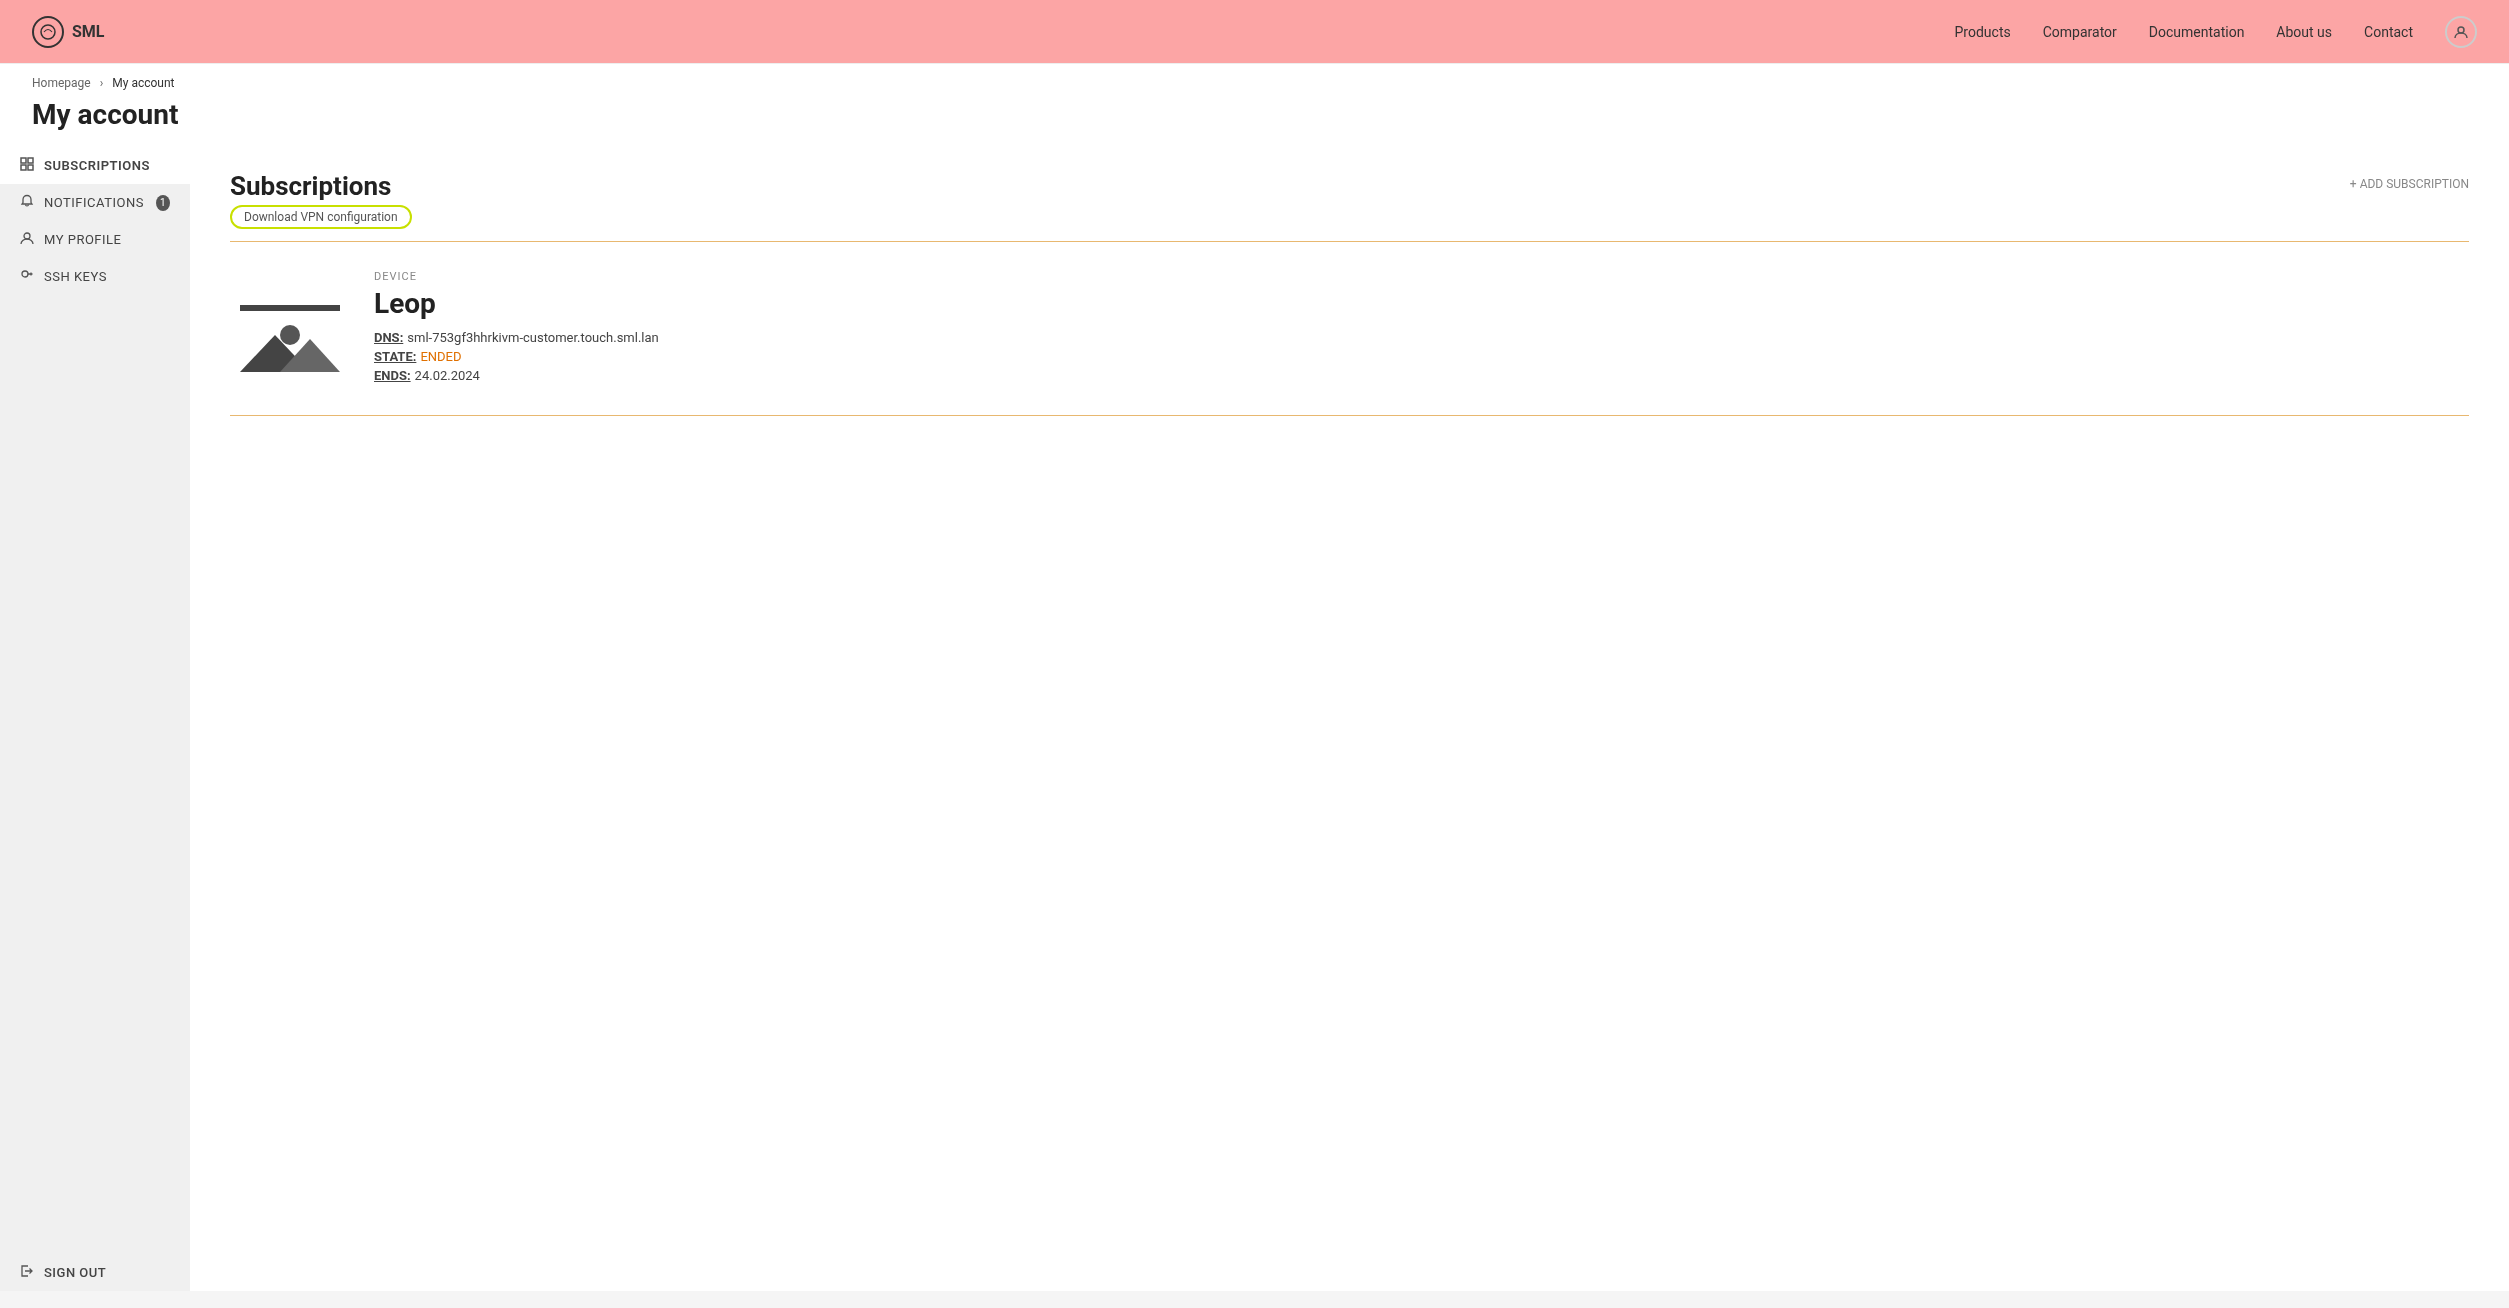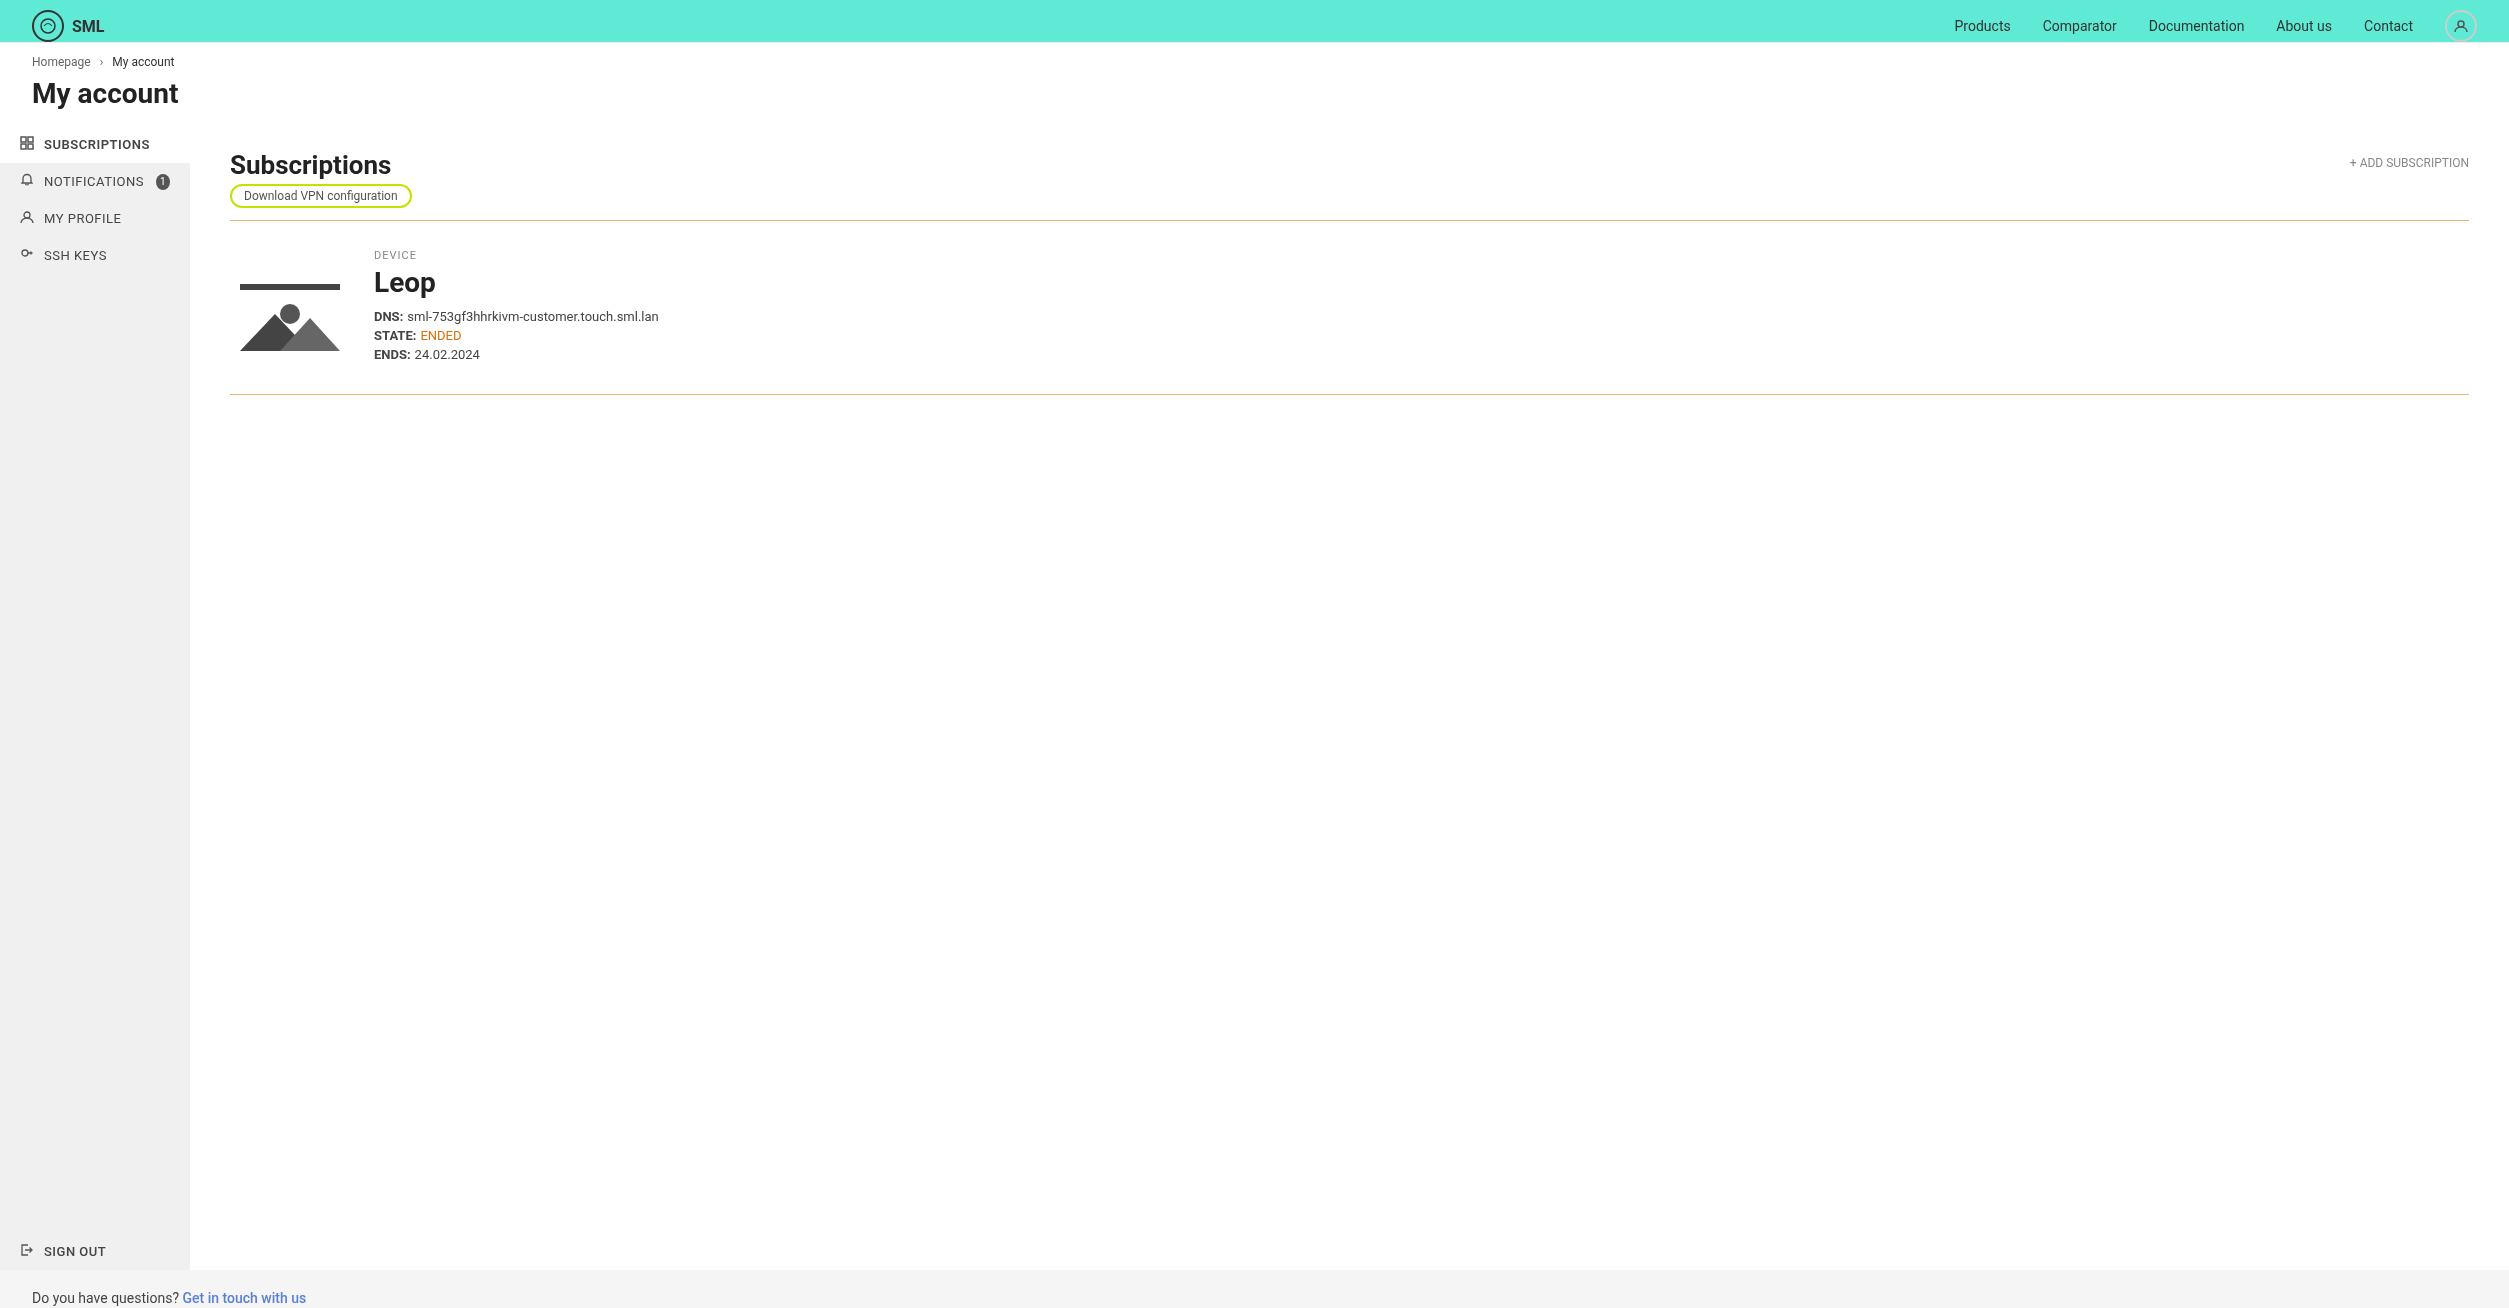--- a/index.html
+++ b/index.html
@@ -1,26 +1,26 @@
 <!DOCTYPE html>
 <html><head>
   <meta charset="utf-8">
   <style>
     * { margin: 0; padding: 0; box-sizing: border-box; }
     body { font-family: -apple-system, BlinkMacSystemFont, 'Segoe UI', Roboto, sans-serif; font-size: 14px; color: #333; background: #fff; }
 
     
     .header {
       display: flex;
-      align-items: flex-end;
+      align-items: center;
       justify-content: space-between;
       padding: 0 32px;
-      height: 43px;
+      height: 64px;
       border-bottom: 1px solid #eee;
-      background: #5eead4;
+      background: #fca5a5;
     }
     .header-logo {
       display: flex;
       align-items: center;
       gap: 8px;
       font-weight: 700;
       font-size: 16px;
       color: #333;
     }
     .header-logo .logo-circle {
@@ -205,20 +205,21 @@
     }
     .device-detail {
       font-size: 13px;
       color: #444;
       margin-bottom: 4px;
     }
     .device-detail span.label {
       font-weight: 700;
       text-transform: uppercase;
       margin-right: 4px;
+      text-decoration: underline;
     }
     .device-detail span.state-ended {
       color: #e07000;
       font-weight: 400;
     }
 
     
     .footer-questions {
       background: #f5f5f5;
       padding: 20px 32px;

